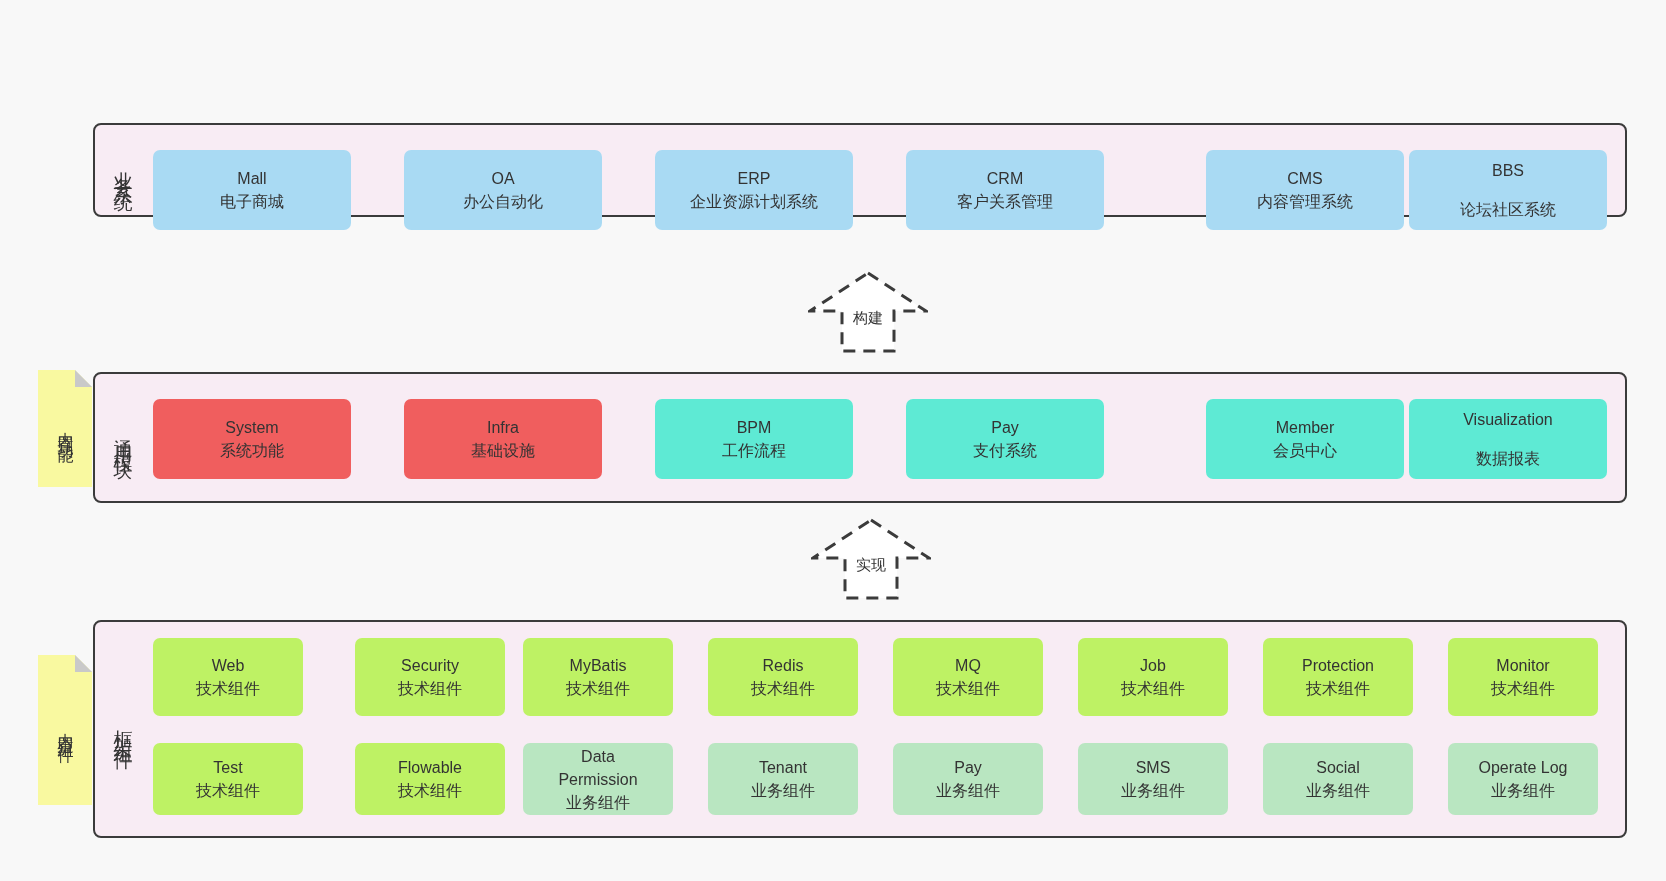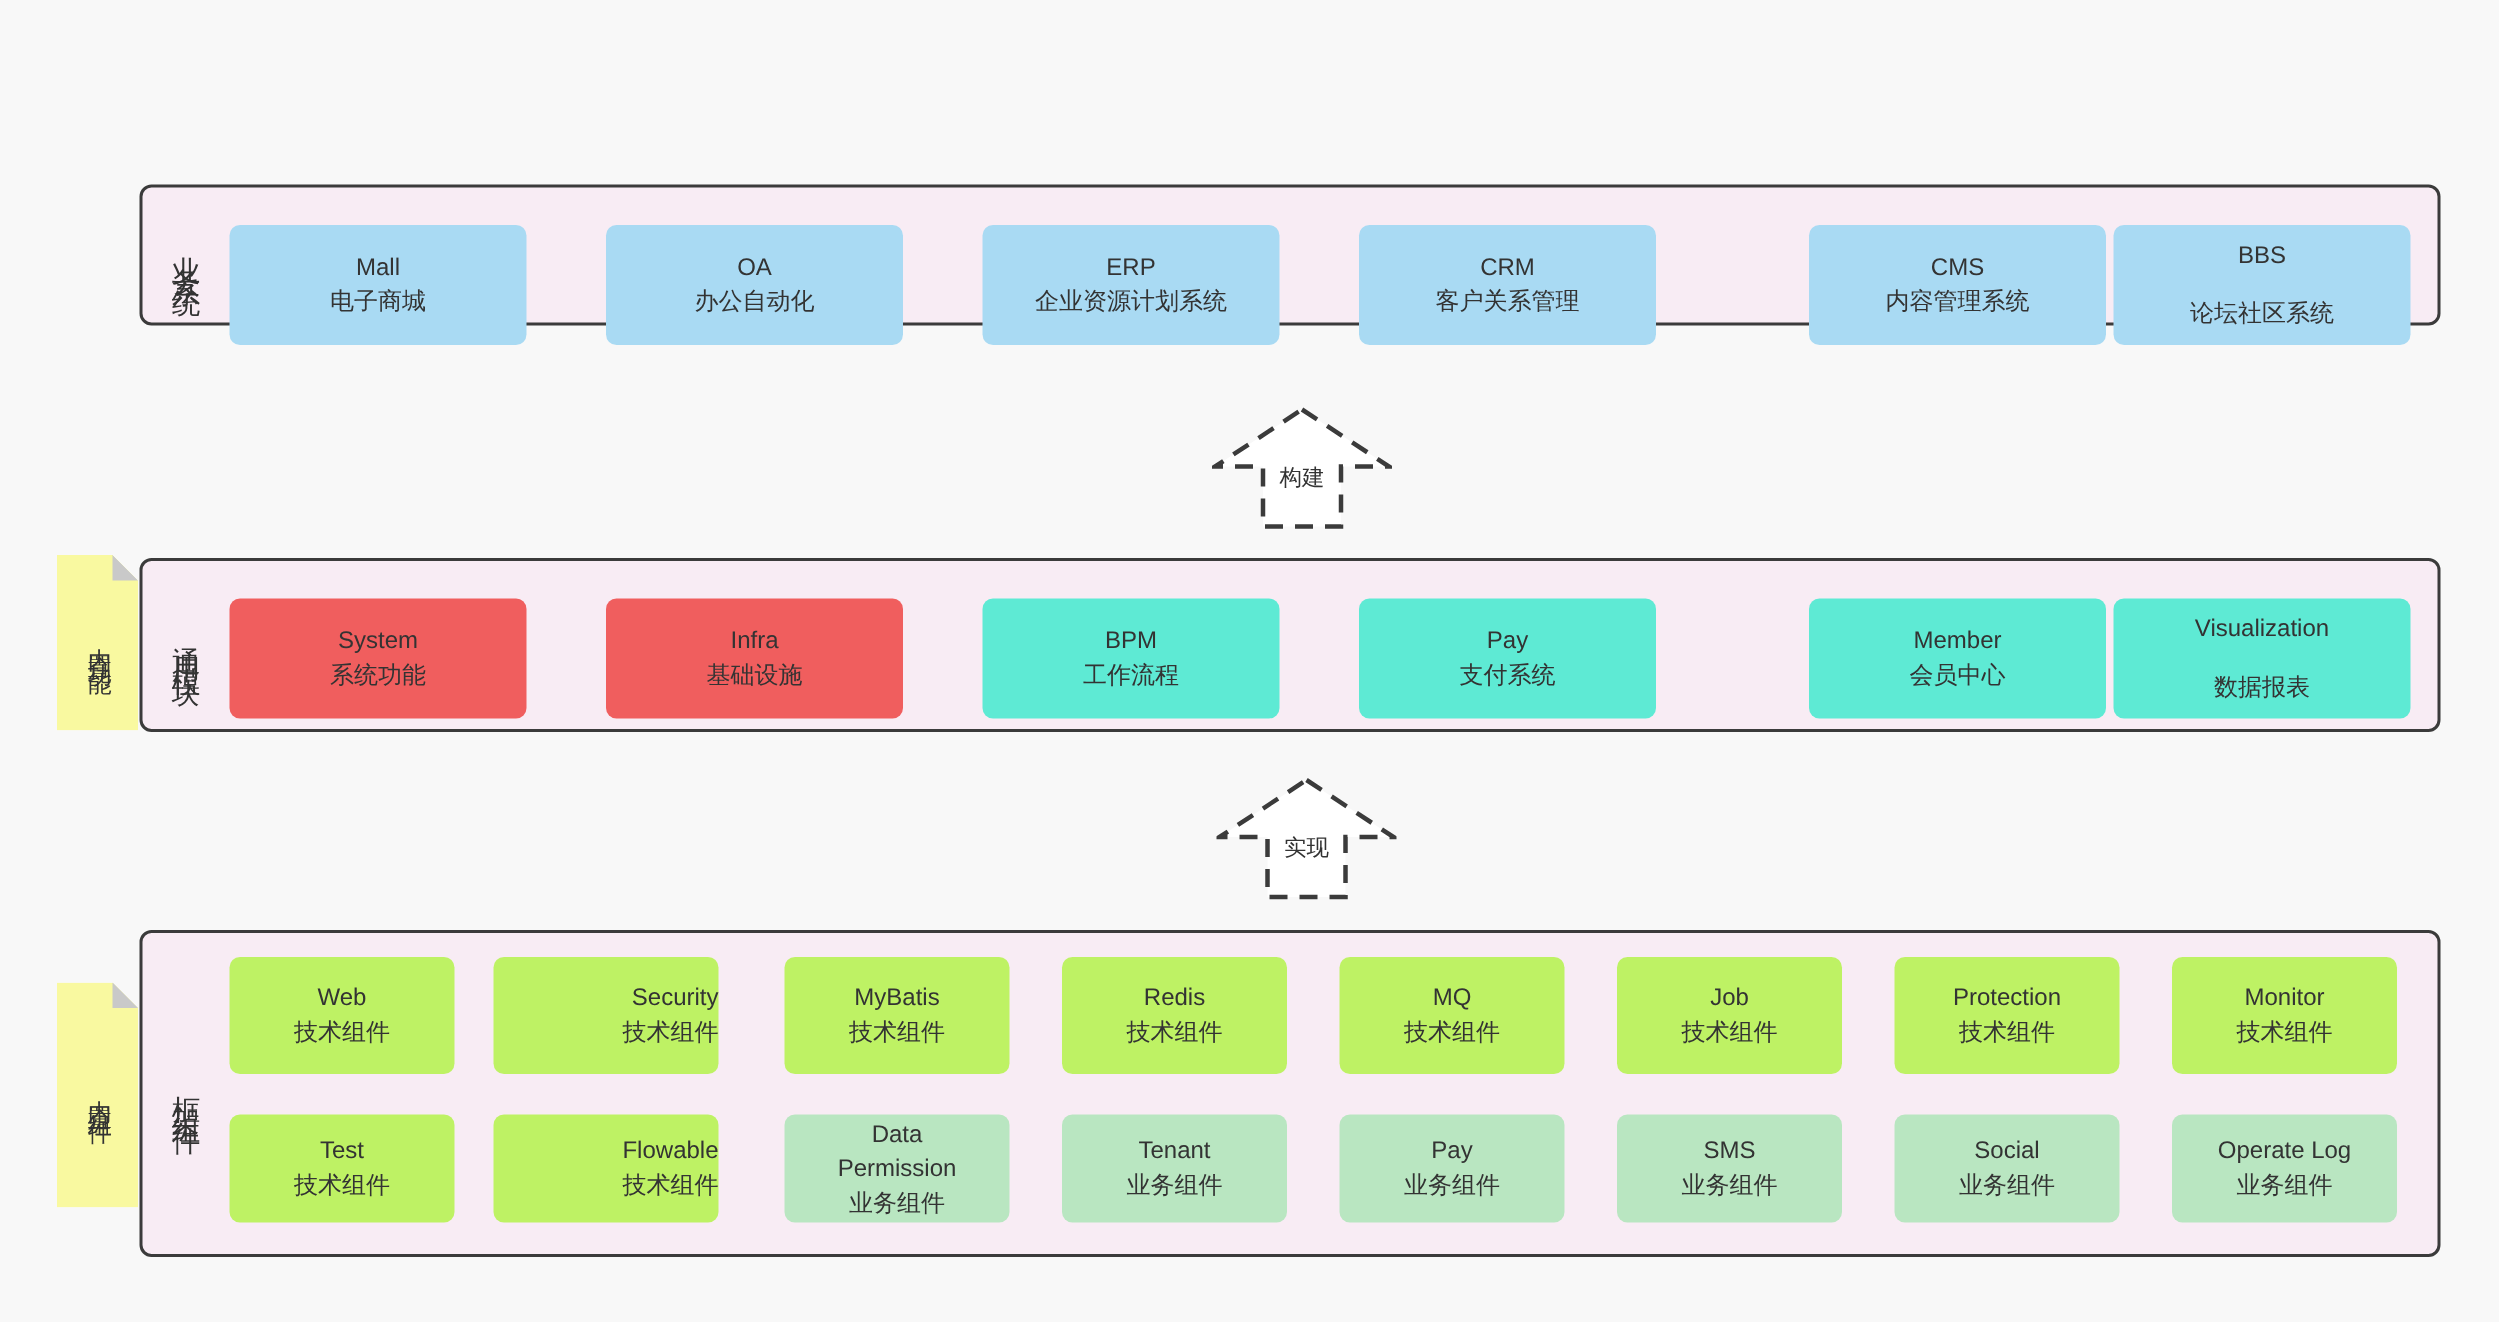--- a/index.html
+++ b/index.html
@@ -6,21 +6,21 @@
   .canvas {
     position:relative; width:1666px; height:881px; overflow:hidden;
     background:#f8f8f8; color:#333;
     font-family:"Liberation Sans", sans-serif;
   }
   .layer {
     position:absolute; left:93px; width:1534px; box-sizing:border-box;
     background:#f8ecf4; border:2px solid #3b3b3b; border-radius:8px;
   }
   #layer-business   { top:123px; height:94px; }
-  #layer-modules    { top:372px; height:116px;text-decoration:underline; }
+  #layer-modules    { top:372px; height:131px;text-decoration:underline; }
   #layer-components { top:620px; height:218px; }
   .layer-label {
     position:absolute; left:15px; top:50%; transform:translateY(-50%);
     writing-mode:vertical-rl; text-orientation:upright;
     font-size:19px; letter-spacing:7px; color:#333; white-space:nowrap;
   }
   .box {
     position:absolute; box-sizing:border-box; border-radius:7px;
     display:flex; flex-direction:column; align-items:center; justify-content:center;
     text-align:center; font-size:16px; line-height:23px; color:#333;
@@ -30,21 +30,21 @@
   .pink  { background:#5eead4; }
   .green { background:#bef264; }
   .lightgreen { background:#b9e6c1; }
   .wide  { width:198px; height:80px; }
   .c1 { left:58px; }  .c2 { left:309px; } .c3 { left:560px; }
   .c4 { left:811px; } .c5 { left:1111px; } .c6 { left:1314px;gap:16px; }
   .rowtop { top:25px; }
   .tech  { width:150px; }
   .r1 { top:16px;  height:78px; }
   .r2 { top:121px; height:72px; }
-  .k1 { left:58px; }   .k2 { left:234px;align-items:flex-end; }  .k3 { left:428px; }  .k4 { left:613px; }
+  .k1 { left:58px; }   .k2 { left:260px; }  .k3 { left:428px; }  .k4 { left:613px; }
   .k5 { left:798px; }  .k6 { left:983px; }  .k7 { left:1168px; } .k8 { left:1353px; }
   .narrow { max-width:92px; }
   .note {
     position:absolute; left:38px; width:54px; background:#f9f9a0;
     clip-path:polygon(0 0, calc(100% - 17px) 0, 100% 17px, 100% 100%, 0 100%);
   }
   .note::after {
     content:""; position:absolute; top:0; right:0; width:17px; height:17px;
     background:linear-gradient(to bottom left, #f8f8f8 49.5%, #c9c9c9 50%);
   }

